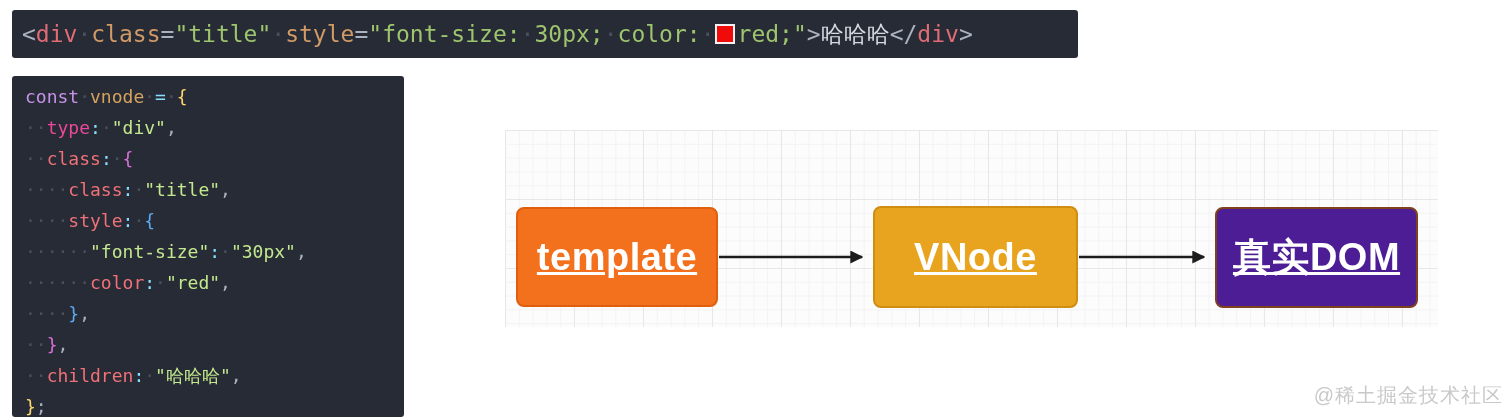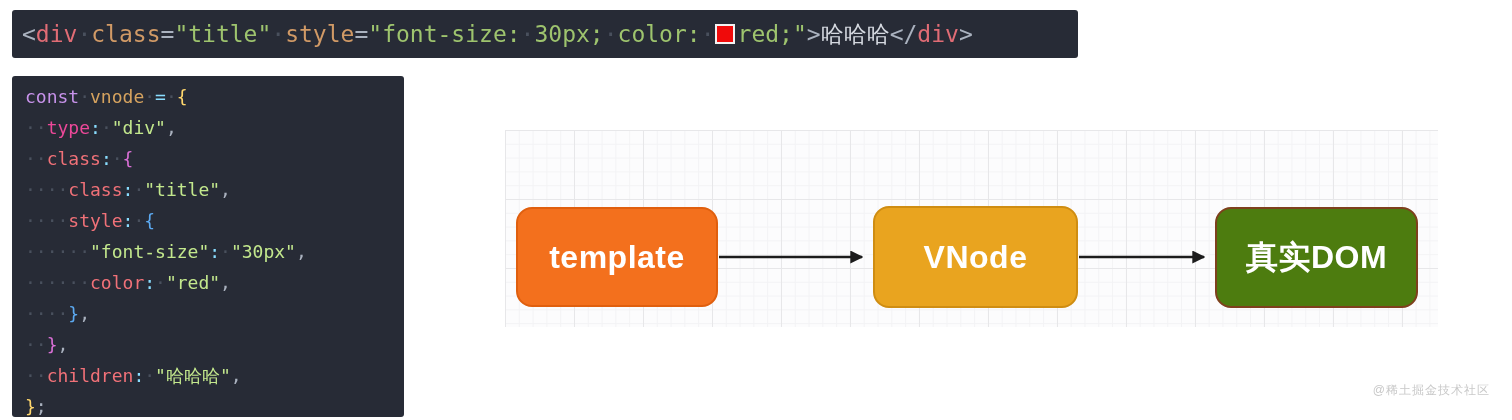--- a/index.html
+++ b/index.html
@@ -22,29 +22,29 @@
 
   
   .diagram-grid { position:absolute; left:505px; top:130px; width:933px; height:197px;
     background-color:#fcfcfd;
     background-image:
       linear-gradient(to right, #e7e7e9 1px, transparent 1px),
       linear-gradient(to bottom, #e7e7e9 1px, transparent 1px),
       linear-gradient(to right, #f3f3f5 1px, transparent 1px),
       linear-gradient(to bottom, #f3f3f5 1px, transparent 1px);
     background-size: 69px 69px, 69px 69px, 13.8px 13.8px, 13.8px 13.8px; }
-  .diagram-node { position:absolute; border:2px solid; border-radius:16px;
+  .diagram-node { position:absolute; border:2px solid; border-radius:8px;
     display:flex; align-items:center; justify-content:center;
-    font-size:32px; font-weight:600; letter-spacing:0.5px; }
+    font-size:38px; font-weight:600; letter-spacing:0.5px;text-decoration:underline; }
   .node-1 { left:516px; top:207px; width:202px; height:100px; }
   .node-2 { left:873px; top:206px; width:205px; height:102px; }
   .node-3 { left:1215px; top:207px; width:203px; height:101px; }
   .arrows { position:absolute; left:0; top:0; pointer-events:none; }
 
-  .watermark { position:absolute; right:22px; top:382px; font-size:12px;
+  .watermark { position:absolute; right:9px; top:382px; font-size:20px;
                letter-spacing:1px; }
 </style>
 </head>
 <body>
 
 <div class="stage">
 
   <div class="editor topbar" style="background: rgb(39, 43, 54);"><span class="tk" style="color: rgb(170, 178, 191);">&lt;</span><span class="tk" style="color: rgb(224, 108, 117);">div</span><span class="tk" style="color: rgb(73, 80, 93);">·</span><span class="tk" style="color: rgb(209, 154, 102);">class</span><span class="tk" style="color: rgb(170, 178, 191);">=</span><span class="tk" style="color: rgb(158, 196, 110);">"title"</span><span class="tk" style="color: rgb(73, 80, 93);">·</span><span class="tk" style="color: rgb(209, 154, 102);">style</span><span class="tk" style="color: rgb(170, 178, 191);">=</span><span class="tk" style="color: rgb(158, 196, 110);">"font-size:</span><span class="tk" style="color: rgb(73, 80, 93);">·</span><span class="tk" style="color: rgb(158, 196, 110);">30px;</span><span class="tk" style="color: rgb(73, 80, 93);">·</span><span class="tk" style="color: rgb(158, 196, 110);">color:</span><span class="tk" style="color: rgb(73, 80, 93);">·</span><span class="tk tk-swatch" style="background: rgb(240, 10, 10);"></span><span class="tk" style="color: rgb(158, 196, 110);">red;"</span><span class="tk" style="color: rgb(170, 178, 191);">&gt;</span><span class="tk" style="color: rgb(213, 217, 224);">哈哈哈</span><span class="tk" style="color: rgb(170, 178, 191);">&lt;/</span><span class="tk" style="color: rgb(224, 108, 117);">div</span><span class="tk" style="color: rgb(170, 178, 191);">&gt;</span></div>
 
   <div class="editor codeblock" style="background: rgb(39, 43, 54);">
@@ -69,18 +69,18 @@
         <path class="arrow-head" d="M0,0 L10,5 L0,10 z" fill="#1c1c1c"></path>
       </marker>
     </defs>
     <line class="arrow-line" x1="719" y1="257" x2="862" y2="257" stroke-width="2.5" marker-end="url(#ah)" stroke="#1c1c1c"></line>
     <line class="arrow-line" x1="1079" y1="257" x2="1204" y2="257" stroke-width="2.5" marker-end="url(#ah)" stroke="#1c1c1c"></line>
   </svg>
 
   <div>
       <div class="diagram-node node-1" style="background: rgb(243, 112, 29); border-color: rgb(224, 95, 14); color: rgb(255, 255, 255);">template</div>
       <div class="diagram-node node-2" style="background: rgb(233, 164, 31); border-color: rgb(207, 141, 18); color: rgb(255, 255, 255);">VNode</div>
-      <div class="diagram-node node-3" style="background: #4d7c0f; border-color: rgb(126, 64, 29); color: rgb(255, 255, 255);">真实DOM</div>
+      <div class="diagram-node node-3" style="background: #4c1d95; border-color: rgb(126, 64, 29); color: rgb(255, 255, 255);">真实DOM</div>
     </div>
 
   <div class="watermark" style="color: rgb(201, 201, 201);">@稀土掘金技术社区</div>
 
 </div>
 
 </body></html>

